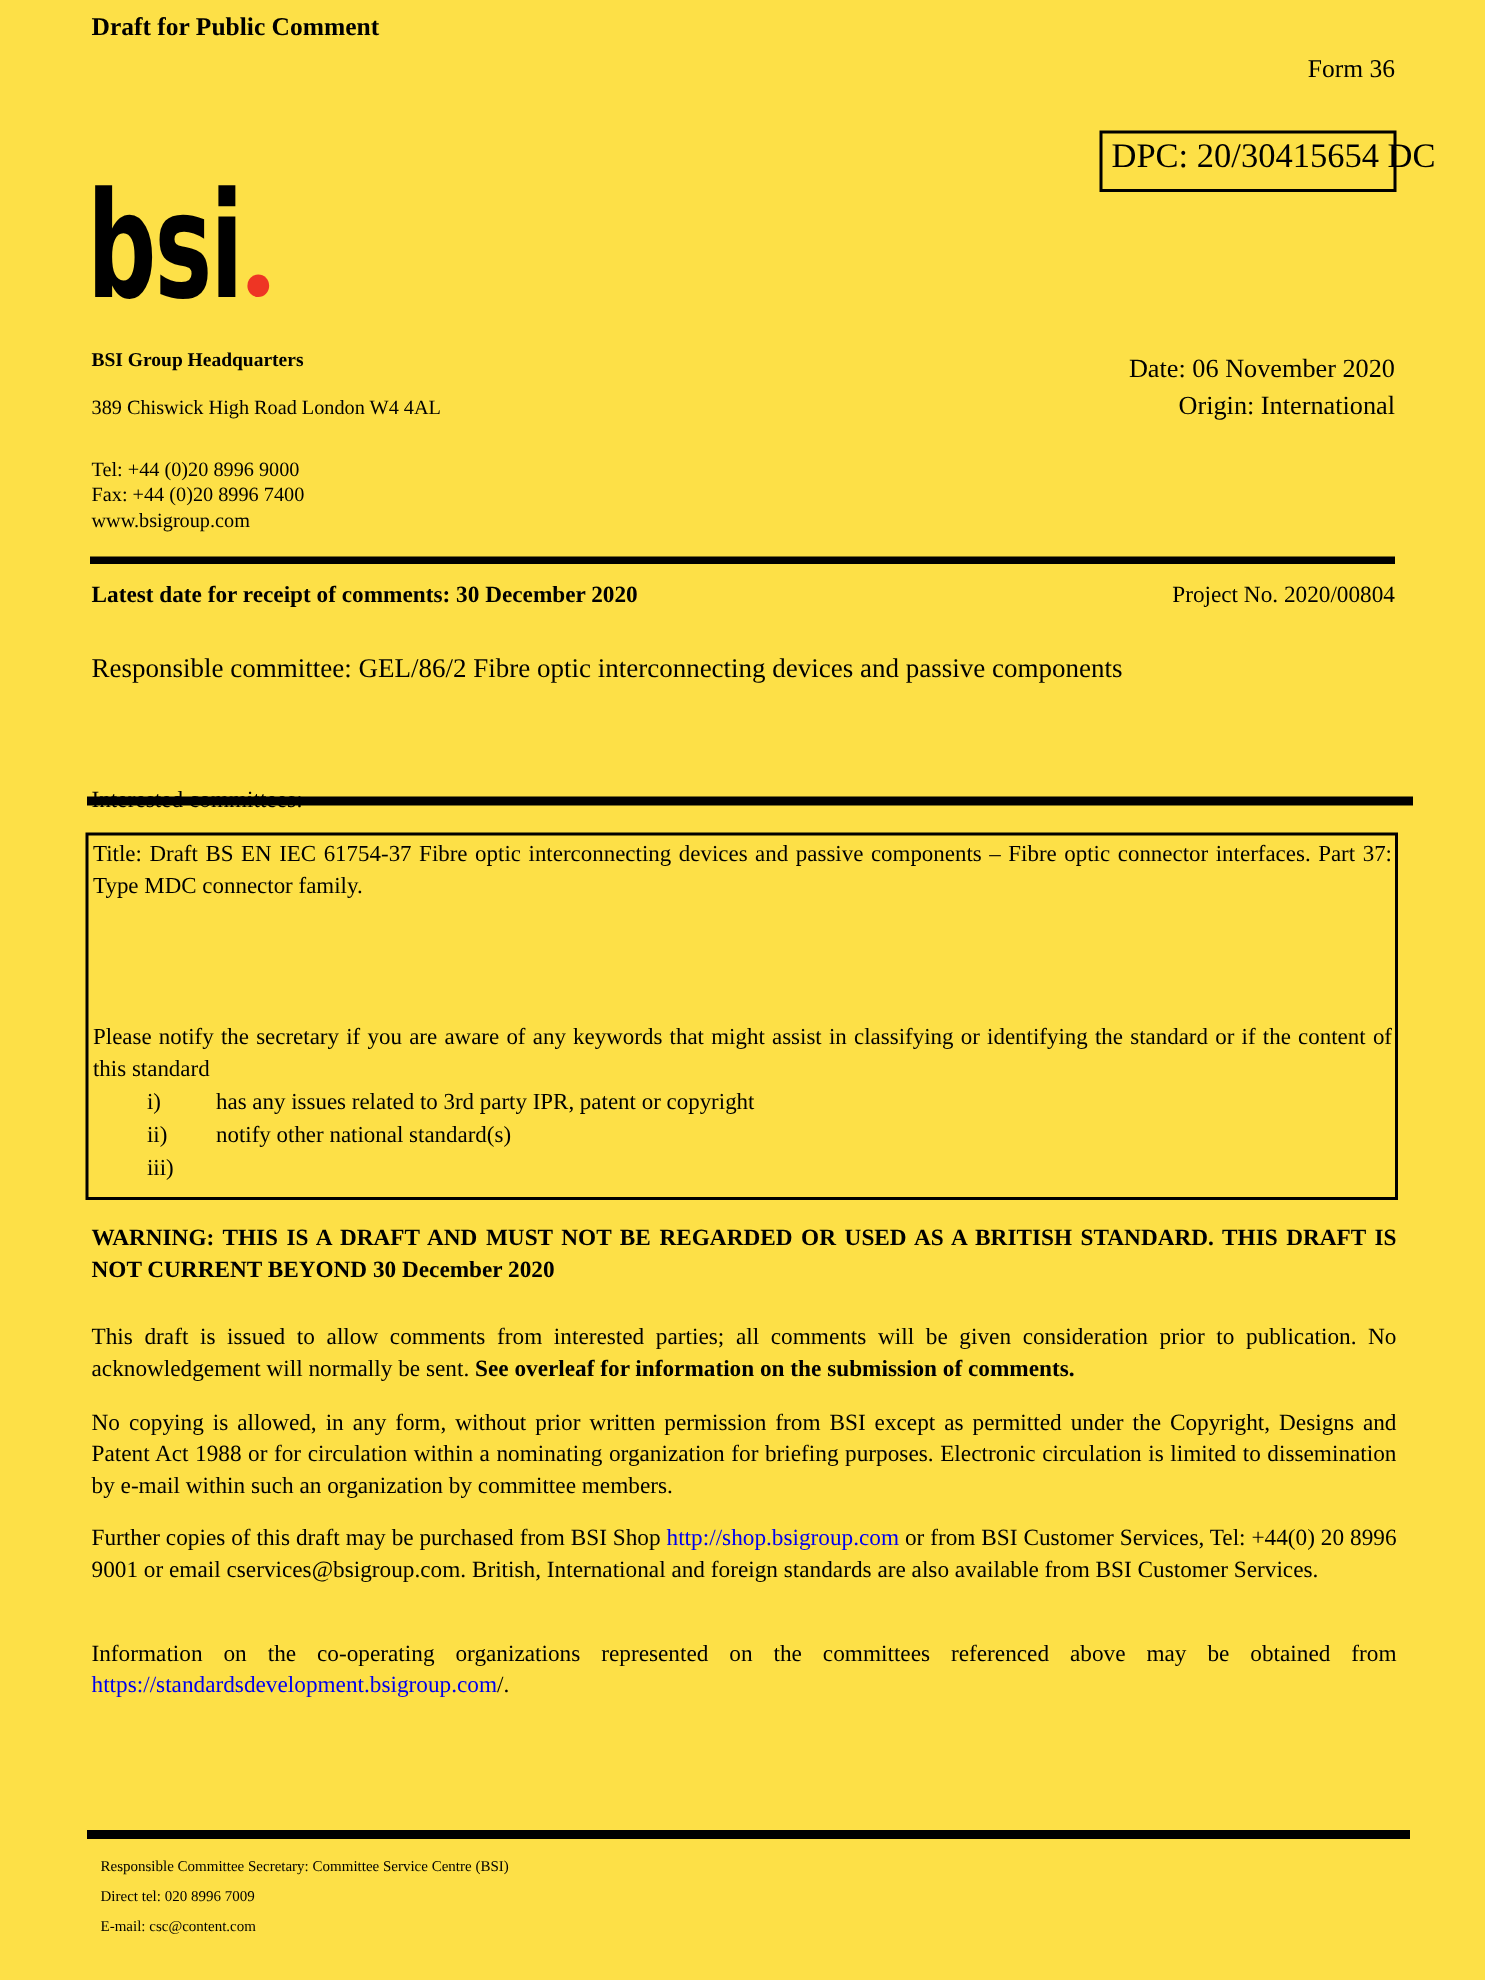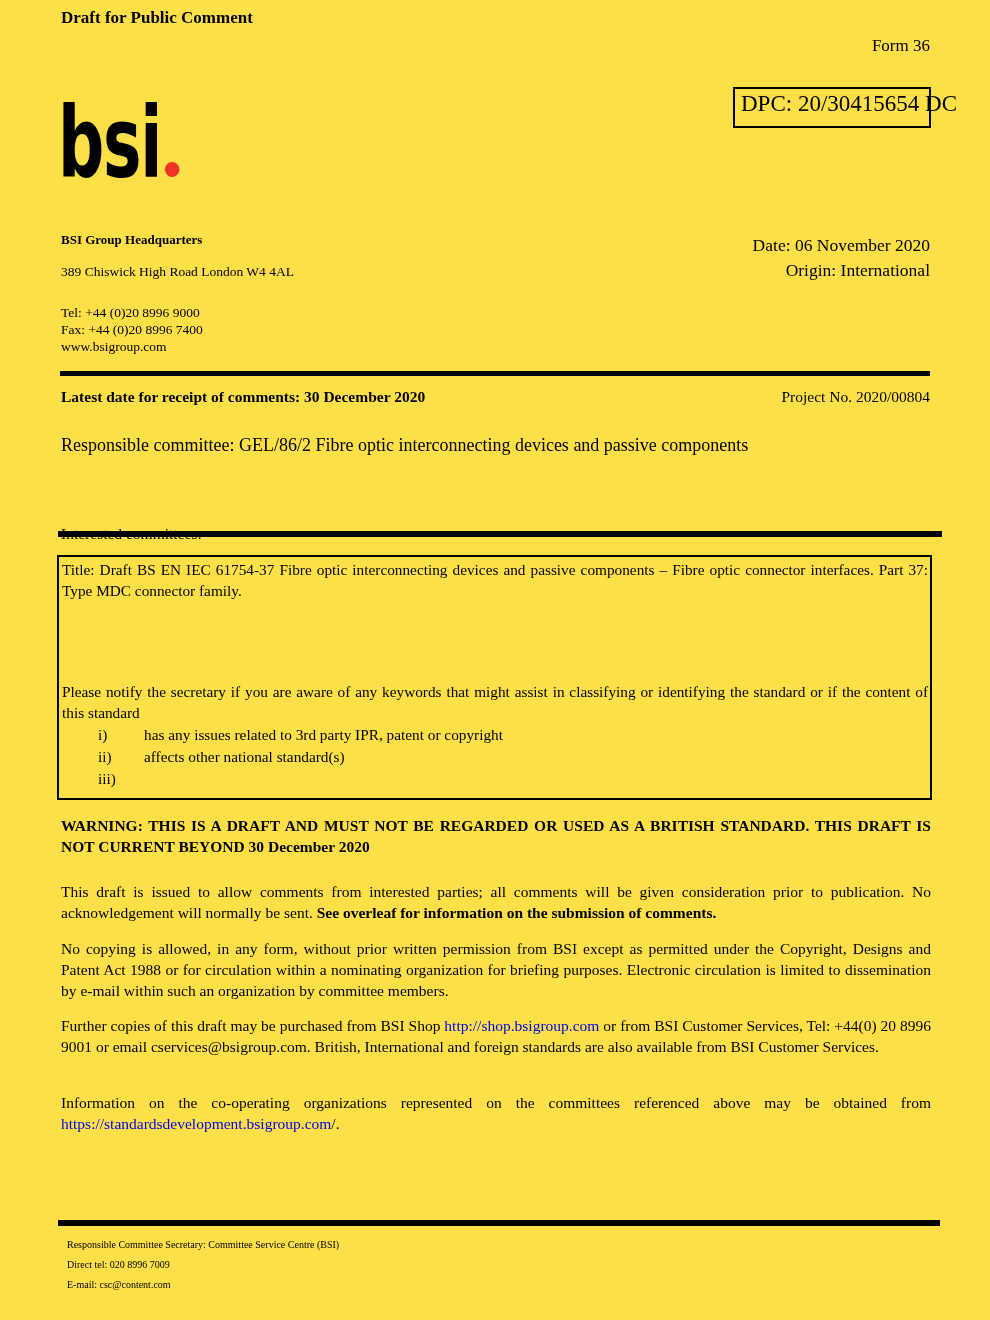--- a/index.html
+++ b/index.html
@@ -12,21 +12,21 @@
   .bold { font-weight:bold; }
 
   .draft-label { left:61px; top:8px; font-size:17px; font-weight:bold; }
   .form-label  { right:60px; top:36px; font-size:17px; }
 
   .dpc-box {
     left:733px; top:87px; width:198px; height:41px;
     border:2px solid #000; font-size:23px; padding:2px 0 0 6px; white-space:nowrap;
   }
 
-  .logo { left:58px; top:94px; white-space:nowrap; }
+  .logo { left:58px; top:116px; white-space:nowrap; }
   .logo-inner { display:inline-block; transform:scaleX(0.66); transform-origin:0 100%; }
   .logo-text {
     font-family:"DejaVu Sans", sans-serif; font-weight:bold;
     font-size:98px; line-height:1; letter-spacing:-2px;
   }
   .logo-dot { display:inline-block; width:22px; height:15px; border-radius:50%; margin-left:6px; }
 
   .hq { left:61px; top:232px; font-size:13.5px; }
   .hq-title { font-weight:bold; font-size:13px; margin-bottom:16px; }
   .hq-address { margin-bottom:24px; }
@@ -108,21 +108,21 @@
   <div class="abs title-box">
     <div class="box-para">Title: Draft BS EN IEC 61754-37 Fibre optic interconnecting devices and passive components – Fibre optic connector interfaces. Part 37: Type MDC connector family.</div>
     <div class="box-para notify">Please notify the secretary if you are aware of any keywords that might assist in classifying or identifying the standard or if the content of this standard</div>
     <div class="list">
       <div class="list-row">
         <span class="list-num">i)</span>
         <span class="list-text">has any issues related to 3rd party IPR, patent or copyright</span>
       </div>
       <div class="list-row">
         <span class="list-num">ii)</span>
-        <span class="list-text">affects other national standard(s)</span>
+        <span class="list-text">notify other national standard(s)</span>
       </div>
       <div class="list-row">
         <span class="list-num">iii)</span>
       </div>
     </div>
   </div>
 
   <div class="abs warning">WARNING: THIS IS A DRAFT AND MUST NOT BE REGARDED OR USED AS A BRITISH STANDARD. THIS DRAFT IS NOT CURRENT BEYOND 30 December 2020</div>
 
   <div class="abs para p1">

